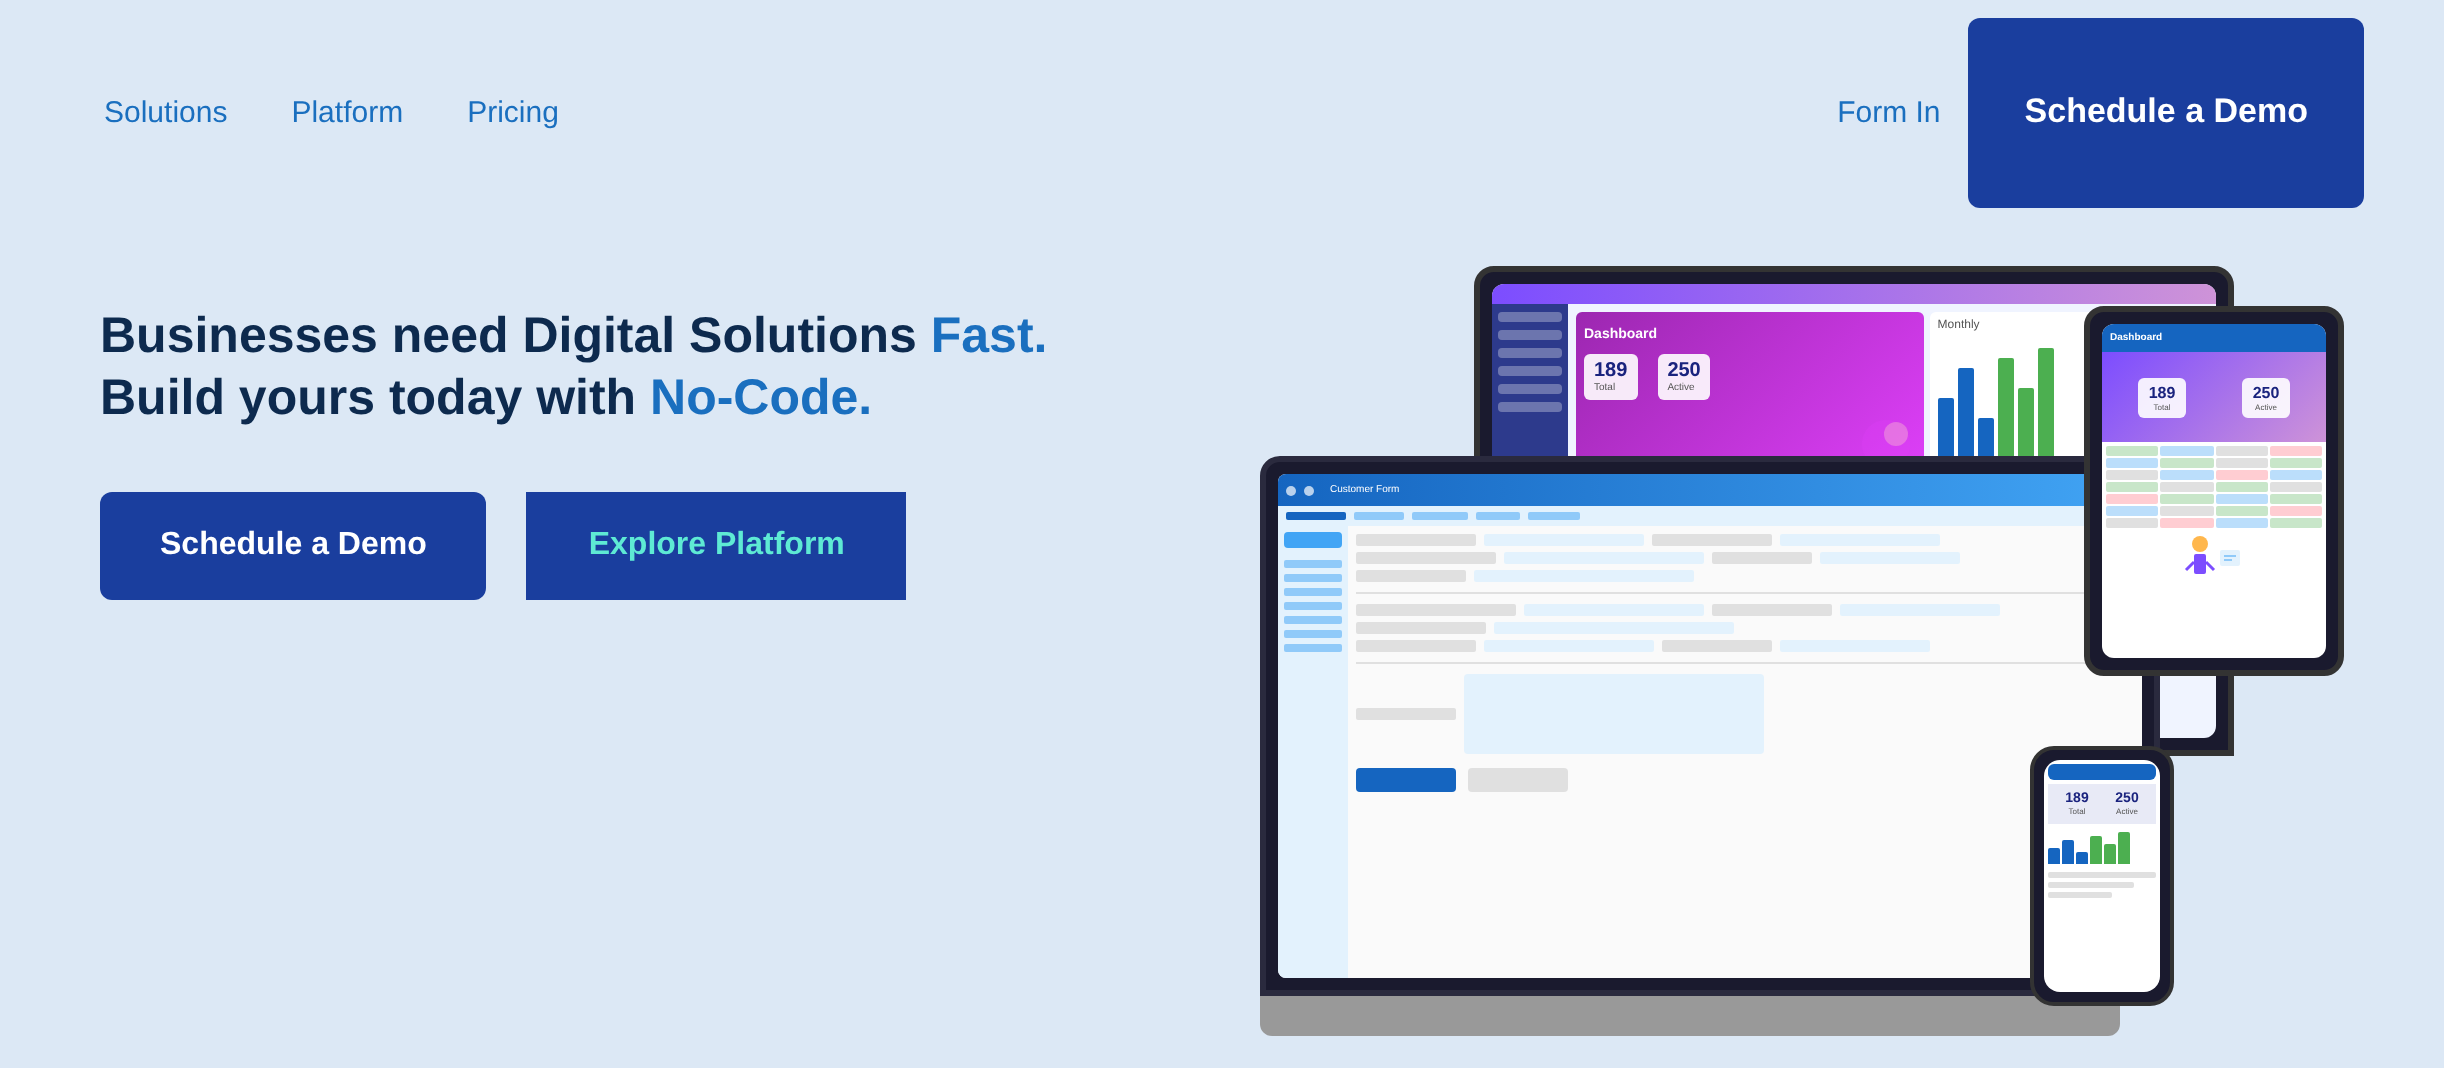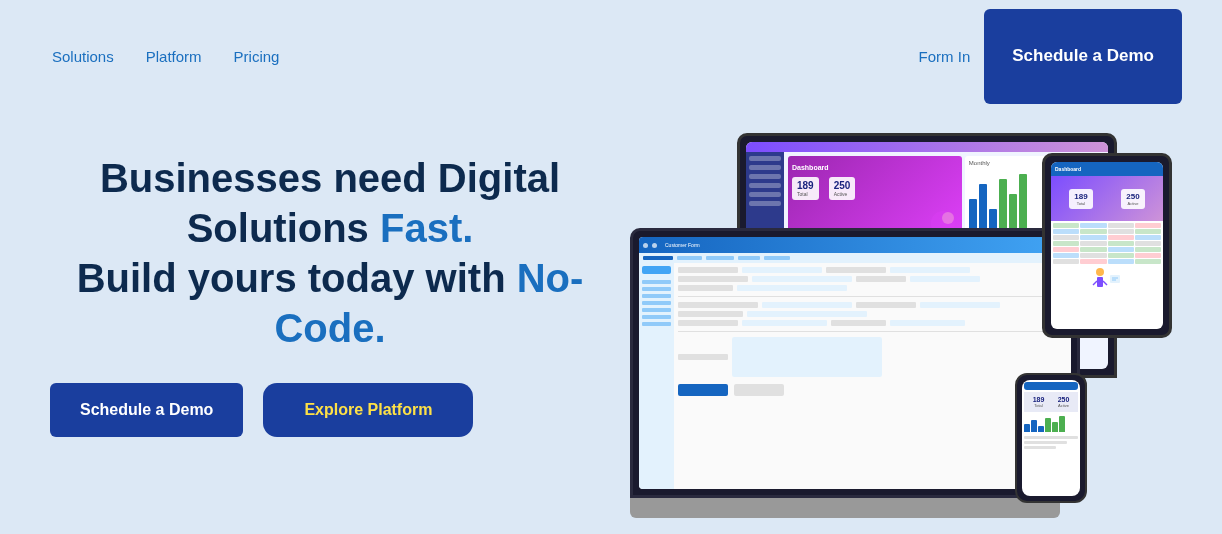--- a/index.html
+++ b/index.html
@@ -91,26 +91,25 @@
       min-height: 421px;
       position: relative;
     }
 
     .hero-left {
       flex: 0 0 560px;
       padding-top: 20px;
     }
 
     .hero-headline {
-      font-size: 40px;
+      font-size: 25px;
       font-weight: 800;
       color: #0d2a4e;
       line-height: 1.25;
       margin-bottom: 20px;
-      text-align: center;
     }
 
     .hero-headline .highlight {
       color: #1a6fbf;
     }
 
     .hero-buttons {
       display: flex;
       gap: 20px;
       margin-top: 30px;
@@ -123,26 +122,26 @@
       font-weight: 700;
       border: none;
       border-radius: 6px;
       padding: 18px 30px;
       cursor: pointer;
       min-width: 190px;
     }
 
     .btn-secondary {
       background-color: #1a3e9e;
-      color: #fde047;
+      color: #5eead4;
       font-size: 16px;
       font-weight: 700;
       border: none;
-      border-radius: 14px;
-      padding: 18px 41px;
+      border-radius: 0;
+      padding: 18px 21px;
       cursor: pointer;
       min-width: 190px;
     }
 
     
     .hero-right {
       flex: 1;
       position: relative;
       height: 390px;
       margin-left: 20px;

